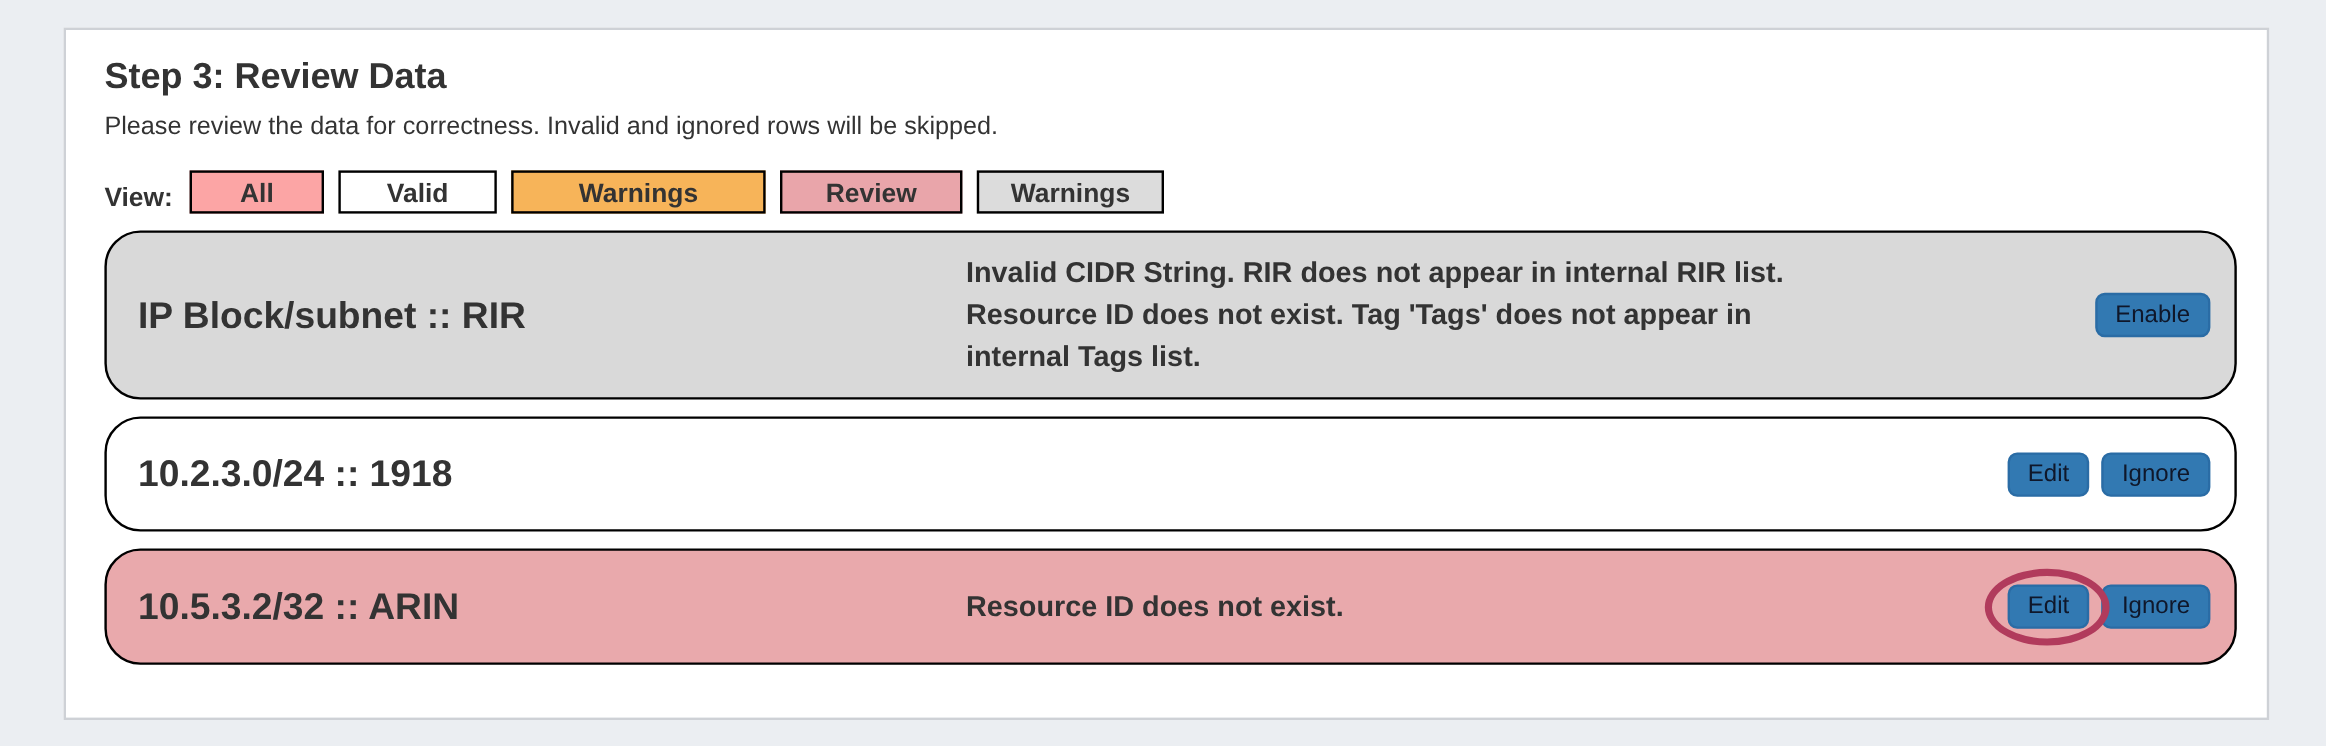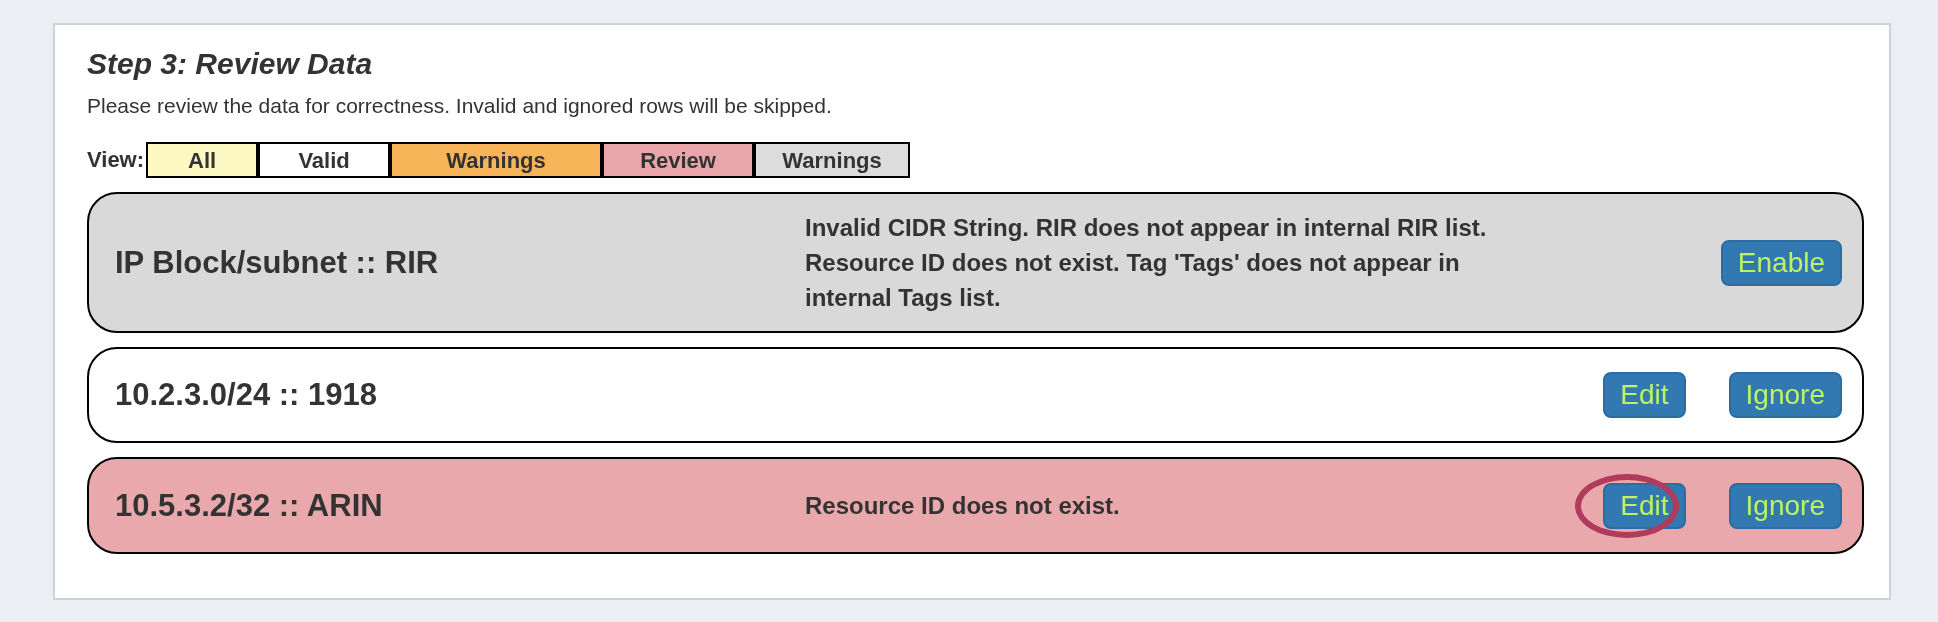--- a/index.html
+++ b/index.html
@@ -16,50 +16,50 @@
     width: 1838px; height: 577px;
     background: #ffffff;
     border: 2px solid #ced1d6;
     padding: 22px 25px 26px 32px;
   }
   .page-title {
     margin: 0 0 13px 0;
     font-size: 30px;
     font-weight: bold;
     color: #333;
-    font-style: italic;
   }
   .page-subtitle {
     margin: 0 0 24px 0;
     font-size: 21px;
     color: #333;
   }
   .filter-bar {
     display: flex;
-    align-items: center;
+    align-items: flex-end;
+    gap: 12px;
     margin-bottom: 12px;
   }
   .view-label {
     font-size: 22px;
     font-weight: bold;
     margin-right: 2px;
   }
   .filter-btn {
     border: 2px solid #000;
     background: #fff;
     font-family: "Liberation Sans", sans-serif;
     font-size: 22px;
     font-weight: bold;
     color: #333;
     text-align: center;
     padding: 4px 0;
     height: 36px;
     cursor: pointer;
   }
-  .fb-all      { width: 112px; background: #fef9c3; }
+  .fb-all      { width: 112px; background: #fca5a5; }
   .fb-valid    { width: 132px; background: #ffffff; }
   .fb-warnings { width: 212px; background: #f7b459; }
   .fb-invalid  { width: 152px; background: #e9a5aa; }
   .fb-ignored  { width: 156px; background: #dcdcdc; }
   .fb-hide     { width: 158px; background: #ffffff; margin-left: auto; }
 
   .review-row {
     display: flex;
     align-items: center;
     border: 2px solid #000;
@@ -89,26 +89,25 @@
   .row-actions {
     margin-left: auto;
     display: flex;
     align-items: center;
     gap: 10px;
   }
   .btn-blue {
     background: #3279b2;
     border: 2px solid #2a6ca5;
     border-radius: 8px;
-    color: #bef264;
+    color: #0f172a;
     font-family: "Liberation Sans", sans-serif;
-    font-size: 28px;
+    font-size: 20px;
     padding: 5px 15px;
     cursor: pointer;
-    margin-left: 33px;
   }
   .edit-wrap { position: relative; display: inline-block; }
   .circle-annotation {
     position: absolute;
     left: 49%; top: 50%;
     transform: translate(-50%, -50%);
     width: 104px; height: 64px;
     border: 6px solid #b13b5c;
     border-radius: 50%;
     pointer-events: none;

